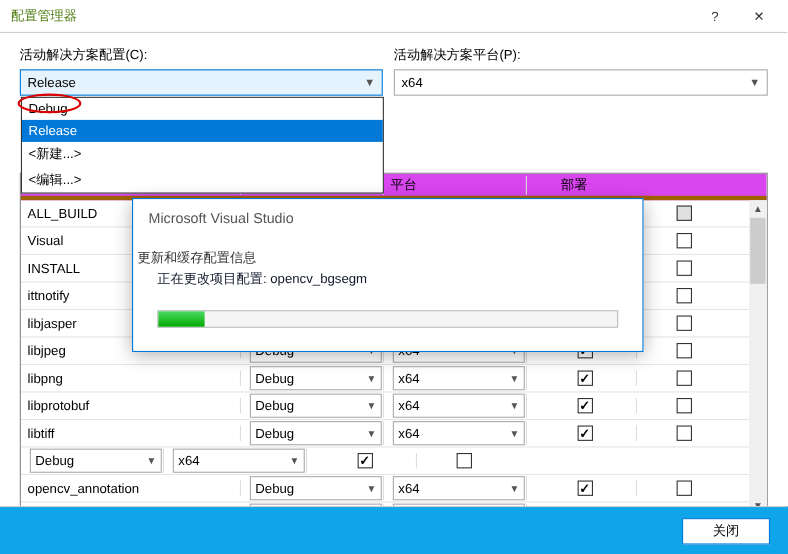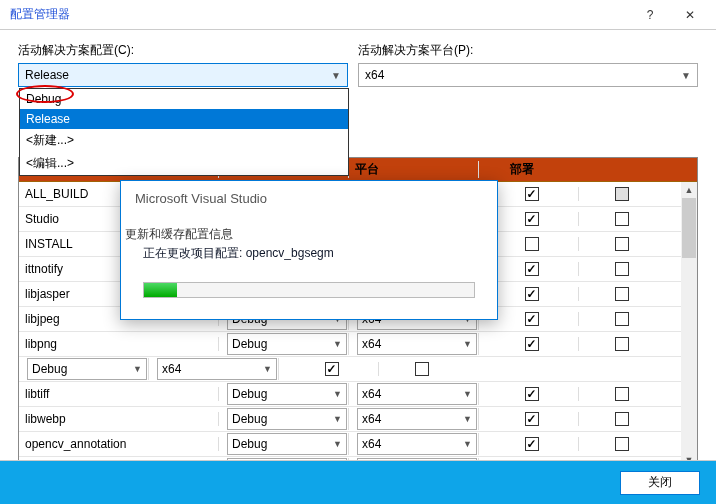--- a/index.html
+++ b/index.html
@@ -1,52 +1,52 @@
 <!DOCTYPE html>
 <html><head>
   <meta charset="utf-8">
   <style>
     * { box-sizing: border-box; margin: 0; padding: 0; font-family: "Microsoft YaHei", "Segoe UI", sans-serif; font-size: 12px; }
     body { background: #fff; width: 716px; height: 504px; position: relative; overflow: hidden; }
     .titlebar { height: 30px; display: flex; align-items: center; padding: 0 6px; border-bottom: 1px solid #ccc; }
-    .titlebar-title { flex: 1; color: #1d4ed8; padding-left: 4px; }
+    .titlebar-title { flex: 1; color: #4d7c0f; padding-left: 4px; }
     .titlebar-btn { width: 40px; height: 30px; display: flex; align-items: center; justify-content: center; color: #333; }
     .content { padding: 12px 18px; }
     .labels-row { display: flex; margin-bottom: 4px; }
     .label-left { width: 340px; }
     .label-right { flex: 1; }
     .selects-row { display: flex; gap: 10px; position: relative; justify-content: center; }
     .select-box { height: 24px; border: 1px solid #0078d7; background: #e5f3ff; display: flex; align-items: center; padding: 0 6px; position: relative; }
     .select-left { width: 330px; }
     .select-box-plain { height: 24px; border: 1px solid #aaa; background: #fff; display: flex; align-items: center; padding: 0 6px; }
     .select-right { flex: 1; }
     .select-arrow { margin-left: auto; font-size: 10px; color: #555; }
     .dropdown { position: absolute; top: 24px; left: 0; width: 330px; border: 1px solid #333; background: #fff; z-index: 5; }
     .dropdown-item { padding: 3px 6px; }
     .dropdown-item.selected { background: #0078d7; color: #fff; }
     .red-circle { position: absolute; border: 2px solid #d00; border-radius: 50%; width: 58px; height: 18px; top: 85px; left: 16px; z-index: 6; pointer-events: none; }
     .grid-area { margin-top: 70px; border: 1px solid #888; position: relative; height: 310px; overflow: hidden; }
-    .grid-header { display: flex; background: #c2410c; border-bottom: 1px solid #a16207; height: 24px; align-items: center; font-weight: bold; }
+    .grid-header { display: flex; background: #d946ef; border-bottom: 4px solid #a16207; height: 24px; align-items: center; }
     .col-project { width: 200px; padding-left: 6px; border-right: 1px solid #ddd; }
     .col-config { width: 130px; padding-left: 6px; border-right: 1px solid #ddd; }
     .col-platform { width: 130px; padding-left: 6px; border-right: 1px solid #ddd; }
     .col-build { width: 100px; padding-left: 6px; border-right: 1px solid #ddd; }
     .col-deploy { width: 80px; padding-left: 6px; }
     .grid-body { overflow-y: auto; height: 286px; }
     .grid-row { display: flex; height: 25px; align-items: center; border-bottom: 1px solid #e5e5e5; }
     .cell-select { height: 22px; border: 1px solid #aaa; background: #fff; display: flex; align-items: center; padding: 0 4px; width: 120px; margin-left: 2px; }
     .cell-select .select-arrow { font-size: 9px; }
     .checkbox { width: 14px; height: 14px; border: 1px solid #333; background: #fff; display: inline-flex; align-items: center; justify-content: center; margin: 0 auto; }
     .checkbox.checked::after { content: "✓"; font-size: 12px; color: #000; font-weight: bold; }
     .checkbox.disabled { background: #e0e0e0; }
     .col-build, .col-deploy { display: flex; justify-content: center; }
     .scrollbar { position: absolute; right: 0; top: 24px; width: 16px; height: 286px; background: #f0f0f0; }
     .scrollbar-thumb { background: #ccc; width: 14px; height: 60px; margin: 16px 1px 0; }
     .scroll-arrow { height: 16px; display: flex; align-items: center; justify-content: center; font-size: 9px; color: #555; position: absolute; width: 16px; }
-    .progress-dialog { position: absolute; top: 180px; left: 120px; width: 378px; height: 140px; background: #fff; border: 1px solid #0078d7; box-shadow: 0 4px 16px rgba(0,0,0,0.3); z-index: 10; }
+    .progress-dialog { position: absolute; top: 180px; left: 120px; width: 465px; height: 140px; background: #fff; border: 1px solid #0078d7; box-shadow: 0 4px 16px rgba(0,0,0,0.3); z-index: 10; }
     .progress-title { padding: 10px 14px 4px; color: #555; font-size: 13px; }
     .progress-text { padding: 16px 4px 2px; color: #333; }
     .progress-subtext { padding: 0 22px 12px; color: #0f172a; }
     .progress-bar { margin: 8px 22px; height: 16px; border: 1px solid #bbb; background: #f5f5f5; position: relative; }
     .progress-fill { height: 100%; width: 10%; background: linear-gradient(to bottom, #4cd964, #0a0); }
     .footer { position: absolute; bottom: 0; left: 0; right: 0; height: 44px; background: #0ea5e9; border-top: 1px solid #ccc; display: flex; justify-content: flex-end; align-items: center; padding: 0 16px; }
     .close-btn { width: 80px; height: 24px; border: 1px solid #0078d7; background: #fff; display: flex; align-items: center; justify-content: center; }
   </style>
 </head>
 <body>
@@ -104,21 +104,21 @@
             </div>
           </div>
           <div class="col-build">
             <span class="checkbox checked"></span>
           </div>
           <div class="col-deploy">
             <span class="checkbox disabled"></span>
           </div>
         </div>
         <div class="grid-row">
-          <div class="col-project">Studio</div>
+          <div class="col-project">Visual</div>
           <div class="col-config">
             <div class="cell-select">
               <span>Debug</span>
               <span class="select-arrow">▼</span>
             </div>
           </div>
           <div class="col-platform">
             <div class="cell-select">
               <span>x64</span>
               <span class="select-arrow">▼</span>
@@ -230,20 +230,21 @@
             </div>
           </div>
           <div class="col-build">
             <span class="checkbox checked"></span>
           </div>
           <div class="col-deploy">
             <span class="checkbox"></span>
           </div>
         </div>
         <div class="grid-row">
+          <div class="col-project">libprotobuf</div>
           <div class="col-config">
             <div class="cell-select">
               <span>Debug</span>
               <span class="select-arrow">▼</span>
             </div>
           </div>
           <div class="col-platform">
             <div class="cell-select">
               <span>x64</span>
               <span class="select-arrow">▼</span>
@@ -271,21 +272,20 @@
             </div>
           </div>
           <div class="col-build">
             <span class="checkbox checked"></span>
           </div>
           <div class="col-deploy">
             <span class="checkbox"></span>
           </div>
         </div>
         <div class="grid-row">
-          <div class="col-project">libwebp</div>
           <div class="col-config">
             <div class="cell-select">
               <span>Debug</span>
               <span class="select-arrow">▼</span>
             </div>
           </div>
           <div class="col-platform">
             <div class="cell-select">
               <span>x64</span>
               <span class="select-arrow">▼</span>

